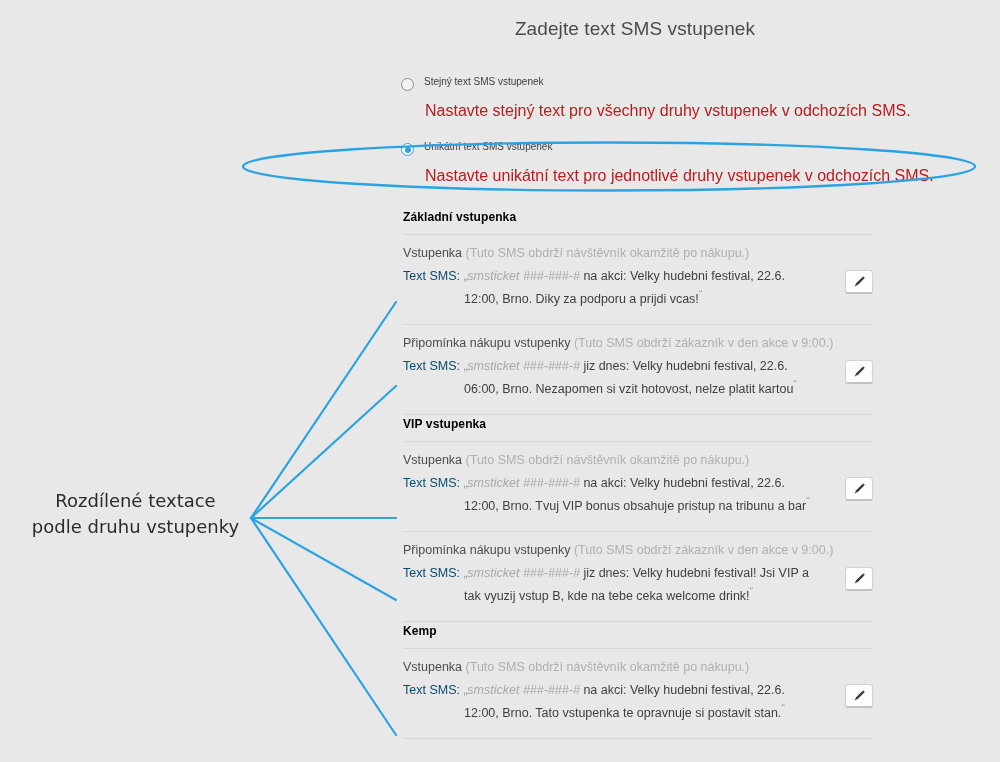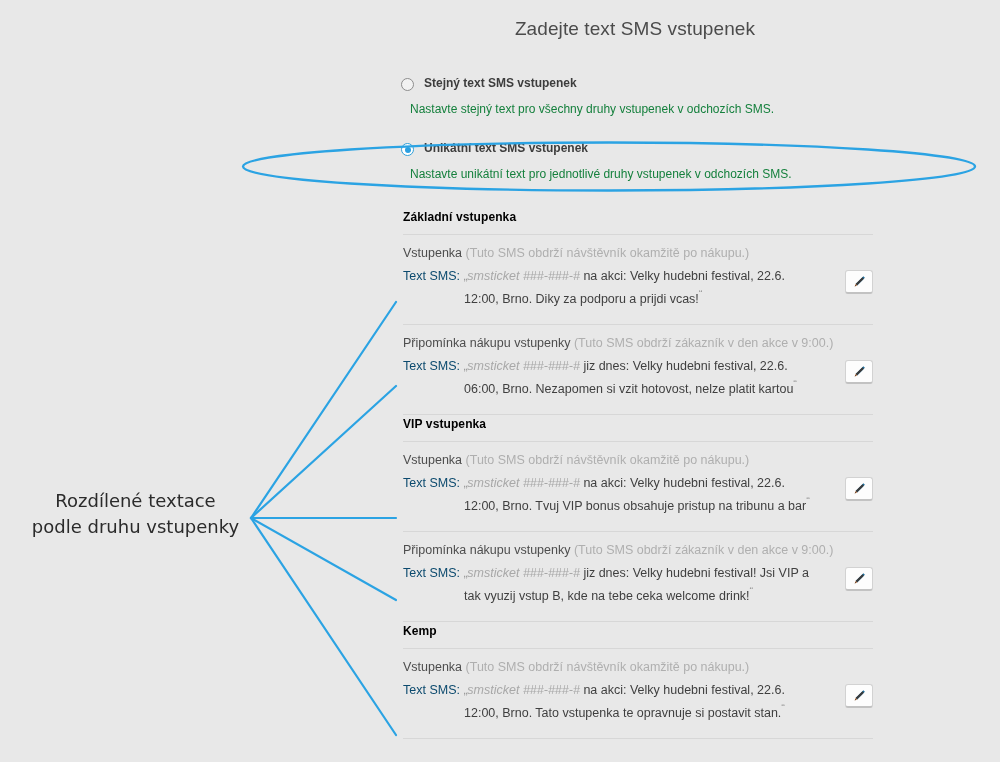--- a/index.html
+++ b/index.html
@@ -67,31 +67,31 @@
     top: 2.5px;
     width: 6px;
     height: 6px;
     border-radius: 50%;
     background: #2b9fe0;
   }
   .option-label {
     position: absolute;
     left: 23px;
     top: 0;
-    font-size: 12px;
-    font-weight: bold;
+    font-size: 10px;
+    font-weight: normal;
     color: #3d3d3d;
     white-space: nowrap;
   }
   .option-desc {
     position: absolute;
-    left: 9px;
+    left: 24px;
     top: 26px;
-    font-size: 12px;
-    color: #15803d;
+    font-size: 16px;
+    color: #b91c1c;
     white-space: nowrap;
   }
 
   
   .sections {
     position: absolute;
     left: 403px;
     top: 210px;
     width: 470px;
   }

